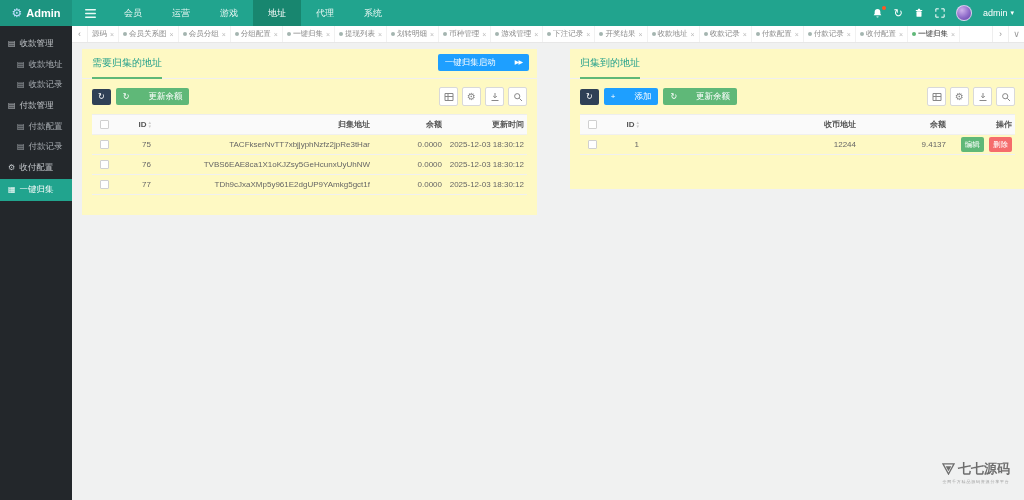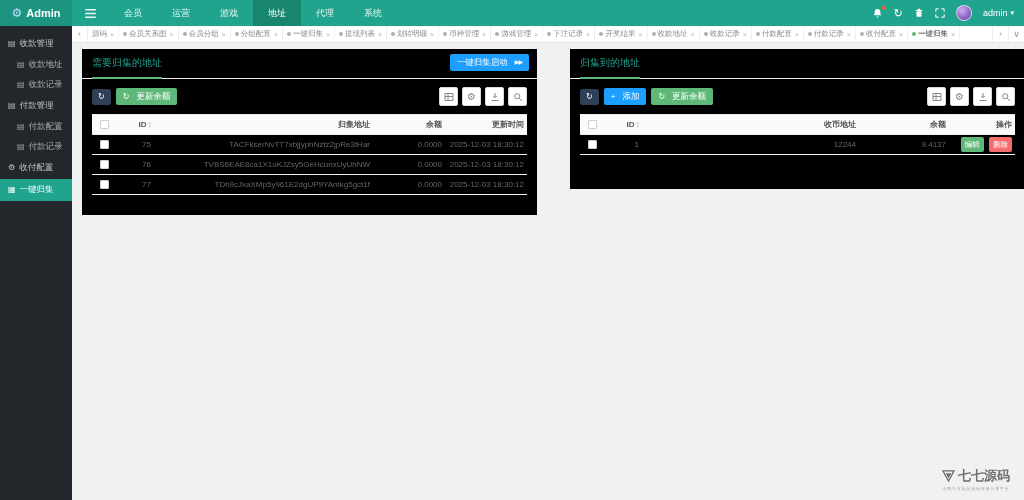--- a/index.html
+++ b/index.html
@@ -35,28 +35,28 @@
   .tab-arrow.right { border-right: none; border-left: 1px solid #eee; }
   .tabs { display: flex; flex: 1; overflow: hidden; }
   .tab { display: flex; align-items: center; padding: 0 4px; border-right: 1px solid #f1f1f1; white-space: nowrap; gap: 2px; cursor: pointer; }
   .tab .dot { width: 4px; height: 4px; border-radius: 50%; background: #a4b5b0; flex: none; }
   .tab .close { color: #bbb; font-size: 7px; margin-left: 1px; }
   .tab.active { color: #333; }
   .tab.active .dot { background: #5FB878; }
 
   
   .main { position: absolute; top: 43px; left: 72px; right: 0; bottom: 0; background: #f0f1f1; }
-  .panel { position: absolute; background: #000000; }
+  .panel { position: absolute; background: #fef9c3; }
   .panel-left  { left: 10px;  top: 6px; width: 455px; height: 166px; }
   .panel-right { left: 498px; top: 6px; width: 455px; height: 140px; }
 
   .panel-hd { height: 30px; border-bottom: 1px solid #f0f0f0; position: relative; padding: 0 10px; }
   .panel-title { display: inline-block; line-height: 28px; font-size: 10px; color: #24a08c; border-bottom: 2px solid #5FB878; }
 
-  .btn { font-size: 8.5px; color: #fff; border: none; border-radius: 2px; padding: 4px 7px; display: inline-flex; align-items: center; gap: 7px; cursor: pointer; line-height: 1; font-family: inherit; }
+  .btn { font-size: 8.5px; color: #fff; border: none; border-radius: 2px; padding: 4px 7px; display: inline-flex; align-items: center; gap: 19px; cursor: pointer; line-height: 1; font-family: inherit; }
   .btn-blue { background: #1E9FFF; }
   .btn-green { background: #5FB878; }
   .btn-dark { background: #2F4056; padding: 4px 6px; }
   .hd-btn { position: absolute; right: 8px; top: 5px; }
   .btn .bicon { font-size: 8px; line-height: 1; }
   .play-ic { font-size: 6px; letter-spacing: -1px; }
 
   .toolbar { display: flex; align-items: center; gap: 5px; padding: 8px 10px; }
   .tool-icons { margin-left: auto; display: flex; gap: 4px; }
   .tbtn { width: 19px; height: 19px; border: 1px solid #d9d9d9; border-radius: 2px; background: #fff; color: #898989; display: flex; align-items: center; justify-content: center; cursor: pointer; font-size: 10px; }
@@ -71,21 +71,21 @@
   .col-bal-r { width: 90px; }
   .col-act { width: 66px; text-align: right; }
   td.col-cb, th.col-cb { text-align: center; }
   .cb { display: inline-block; width: 9px; height: 9px; border: 1px solid #d0d0d0; border-radius: 1px; background: #fff; vertical-align: middle; cursor: pointer; }
   .sort { display: inline-flex; flex-direction: column; vertical-align: middle; margin-left: 2px; line-height: 3.5px; font-size: 5px; color: #ccc; }
   .abtn { font-size: 7.5px; color: #fff; border: none; border-radius: 2px; padding: 2.5px 4px; cursor: pointer; margin-left: 3px; font-family: inherit; }
   .abtn.edit { background: #5FB878; }
   .abtn.del { background: #f56c6c; }
 
   
-  .watermark { position: absolute; right: 14px; bottom: 9px; text-align: center; color: #4a4a4a; opacity: .78; }
+  .watermark { position: absolute; right: 14px; bottom: 16px; text-align: center; color: #4a4a4a; opacity: .78; }
   .wm-top { display: flex; align-items: center; justify-content: center; gap: 3px; font-size: 13px; font-weight: bold; font-family: "Liberation Serif", serif; }
   .wm-sub { font-size: 4px; letter-spacing: .8px; color: #8a8a8a; margin-top: 1px; }
 
   svg { display: block; }
 </style>
 </head>
 <body>
 
 <div class="header">
   <div class="brand">

